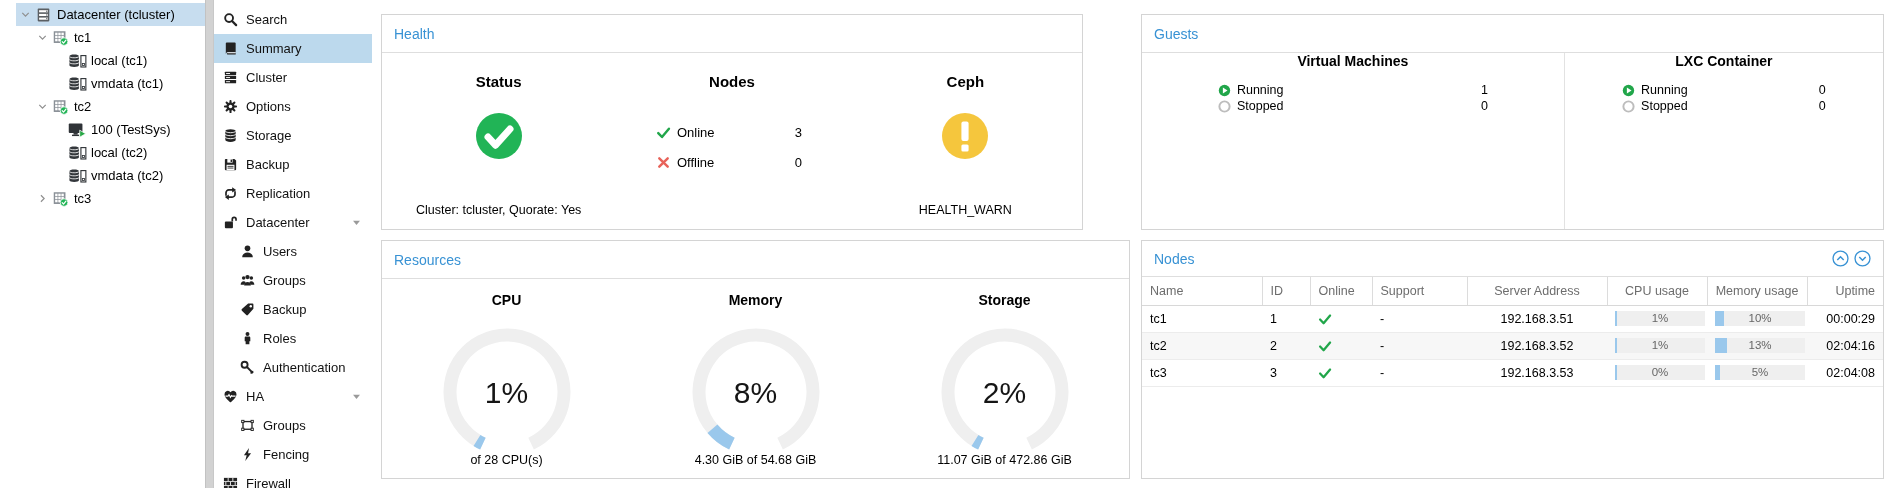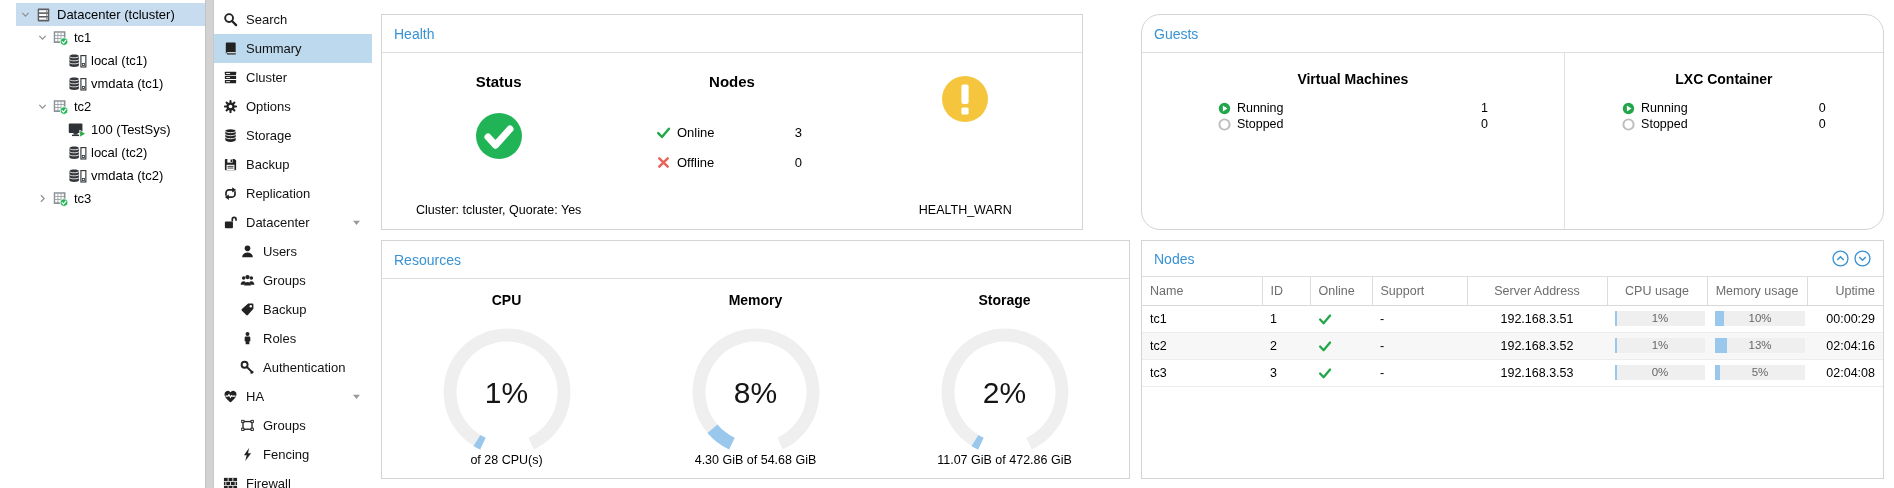--- a/index.html
+++ b/index.html
@@ -30,21 +30,21 @@
   .menu-label { font-size:13px; color:#111; }
   .menu-chevron { position:absolute; right:10px; width:11px; height:11px; display:inline-flex; }
   .menu-chevron svg { width:100%; height:100%; }
 
   
   .main { position:absolute; left:372px; top:0; right:0; bottom:0; background:#fff; }
   .panel { position:absolute; border:1px solid var(--panel-border); background:#fff; }
   .panel-header { height:38px; display:flex; align-items:center; padding:0 12px; border-bottom:1px solid #dedede; }
   .panel-title { color:var(--accent); font-size:14px; }
   #health    { left:9px;   top:14px;  width:702px; height:216px; }
-  #guests    { left:769px; top:14px;  width:743px; height:216px;border-radius:19px; }
+  #guests    { left:769px; top:14px;  width:743px; height:216px; }
   #resources { left:9px;   top:240px; width:749px; height:239px; }
   #nodes-panel { left:769px; top:240px; width:743px; height:239px; }
 
   
   .h-body { display:flex; height:176px; }
   .h-col { flex:1; position:relative; text-align:center; }
   .h-heading { font-weight:bold; font-size:15px; margin-top:20px; }
   .h-bigicon { width:48px; height:48px; margin:22px auto 0; }
   .h-bigicon svg { width:100%; height:100%; }
   .h-bottom { position:absolute; bottom:12px; left:0; width:100%; font-size:12.5px; }
@@ -52,21 +52,21 @@
   .hn-row { display:flex; align-items:center; height:20px; margin-bottom:10px; }
   .hn-row .sicon { width:15px; height:15px; display:inline-flex; margin-right:6px; }
   .hn-row .sicon svg { width:100%; height:100%; }
   .hn-value { margin-left:auto; padding-right:6px; }
 
   
   .g-body { display:flex; height:176px; }
   .g-half { position:relative; }
   .g-vm { flex:57; }
   .g-lxc { flex:43; border-left:1px solid #e2e2e2; }
-  .g-heading { text-align:center; font-weight:bold; font-size:14px; margin-top:18px; }
+  .g-heading { text-align:center; font-weight:bold; font-size:14px; }
   .g-rows { width:64%; margin:13px auto 0; }
   .g-row { display:flex; align-items:center; height:16px; font-size:12.5px; }
   .g-row .sicon { width:13px; height:13px; display:inline-flex; margin-right:6px; }
   .g-row .sicon svg { width:100%; height:100%; }
   .g-value { margin-left:auto; }
 
   
   .r-body { display:flex; height:199px; }
   .r-col { flex:1; text-align:center; position:relative; }
   .r-heading { font-weight:bold; font-size:14px; margin-top:13px; }
@@ -531,20 +531,21 @@
                   <svg viewBox="0 0 16 16">
                     <path d="M3.5 3.5l9 9M12.5 3.5l-9 9" stroke="var(--error-red)" stroke-width="2.6" stroke-linecap="round"></path>
                   </svg>
                 </span>
               <span>Offline</span>
               <span class="hn-value">0</span>
             </div>
           </div>
         </div>
         <div class="h-col">
+          <div class="h-heading">Ceph</div>
           <div class="h-bigicon"><svg viewBox="0 0 48 48">
                 <circle cx="24" cy="24" r="23" fill="var(--warn-yellow)"></circle>
                 <rect x="20.4" y="9.5" width="7.2" height="19.5" rx="2" fill="#fff"></rect>
                 <rect x="20.4" y="32.5" width="7.2" height="7" rx="1.5" fill="#fff"></rect>
               </svg></div>
           <div class="h-bottom">HEALTH_WARN</div>
         </div>
       </div>
     </div>
 

